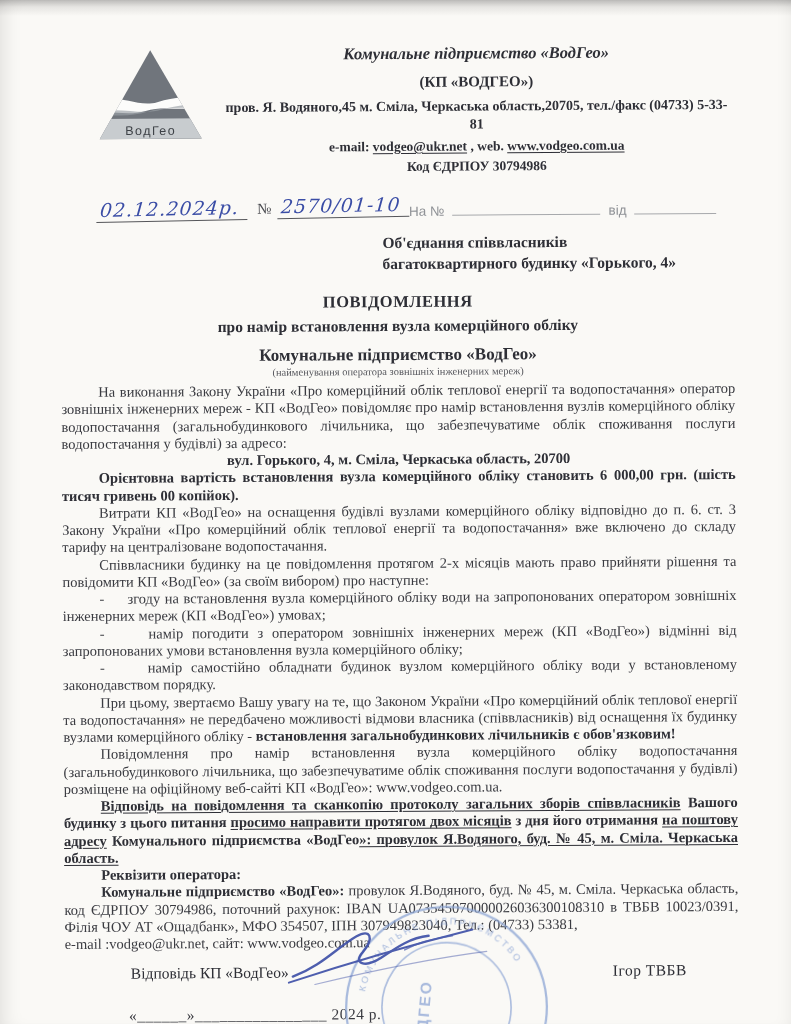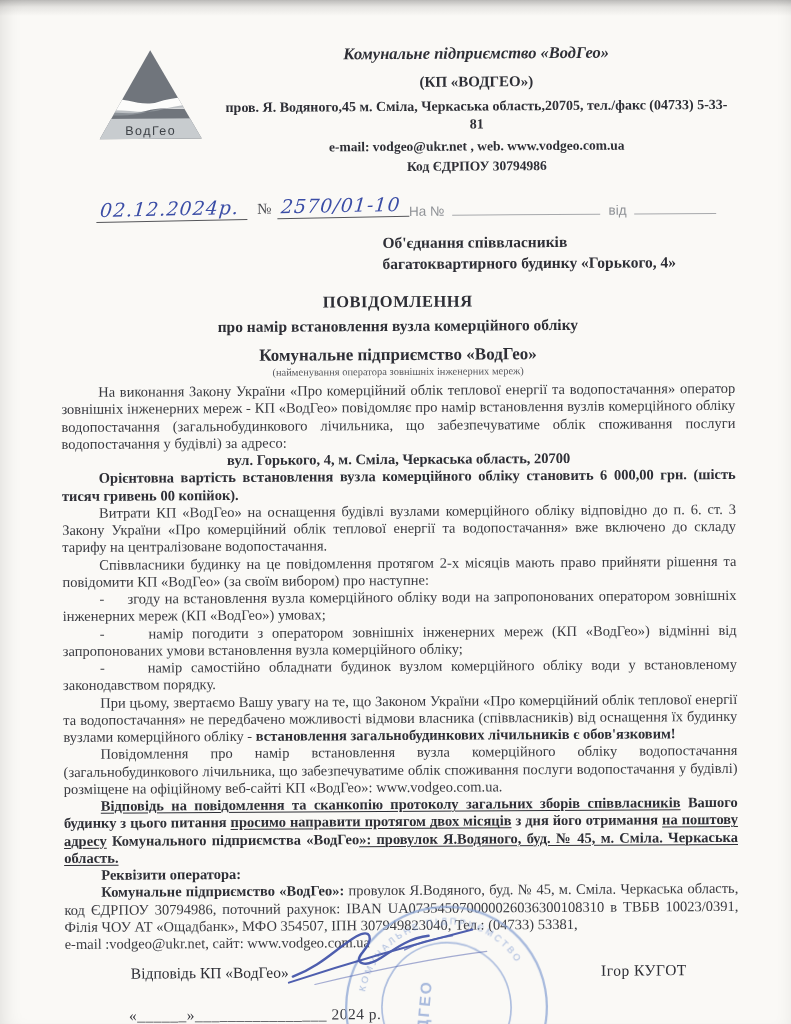--- a/index.html
+++ b/index.html
@@ -17,21 +17,21 @@
   .content{position:relative;padding:44px 55px 0 62px;}
 
   
   .logo{position:absolute;left:100px;top:46px;width:106px;height:94px;}
   .head-text{margin-left:160px;text-align:center;}
   .company-name{font-size:16.5px;font-weight:bold;font-style:italic;color:#2e2f36;line-height:19px;}
   .company-short{font-size:15px;font-weight:bold;color:#2e2f36;margin-top:10px;line-height:19px;}
   .head-addr{font-size:14px;font-weight:bold;color:#2e2f36;margin-top:6px;line-height:18px;}
   .head-email{font-size:13.5px;font-weight:bold;color:#2e2f36;margin-top:4px;line-height:17px;}
   .head-edrpou{font-size:13.5px;font-weight:bold;color:#2e2f36;margin-top:3px;line-height:17px;}
-  .u{text-underline-offset:2px;}
+  .u{text-decoration:underline;text-underline-offset:2px;}
 
   
   .ref-row{display:flex;justify-content:space-between;align-items:flex-end;margin-top:16px;height:28px;}
   .ref-left{margin-left:36px;transform:rotate(-0.8deg);white-space:nowrap;}
   .hw{
     display:inline-block;
     font-family:"DejaVu Serif",serif;font-style:italic;
     color:#3a4da6;font-size:19px;letter-spacing:1px;
     transform:skewX(-6deg);
   }
@@ -133,21 +133,21 @@
         <p class="indent">-&nbsp;&nbsp;&nbsp;&nbsp;&nbsp;намір самостійно обладнати будинок вузлом комерційного обліку води у встановленому законодавством порядку.</p>
         <p class="indent"><span>При цьому, звертаємо Вашу увагу на те, що Законом України «Про комерційний облік теплової енергії та водопостачання» не передбачено можливості відмови власника (співвласників) від оснащення їх будинку вузлами комерційного обліку - </span><span class="b">встановлення загальнобудинкових лічильників є обов'язковим!</span></p>
         <p class="indent">Повідомлення  про  намір  встановлення  вузла  комерційного  обліку  водопостачання (загальнобудинкового  лічильника, що забезпечуватиме облік споживання послуги водопостачання у будівлі) розміщене на офіційному веб-сайті КП «ВодГео»: www.vodgeo.com.ua.</p>
         <p class="indent b"><span class="bu">Відповідь на повідомлення та сканкопію протоколу загальних зборів співвласників</span><span> Вашого будинку з цього питання </span><span class="bu">просимо направити протягом двох місяців</span><span> з дня його отримання </span><span class="bu">на поштову адресу</span><span> Комунального підприємства «ВодГео</span><span class="bu">»: провулок Я.Водяного, буд. № 45, м. Сміла. Черкаська область.</span></p>
         <p class="indent b">Реквізити оператора:</p>
         <p class="indent"><span class="b">Комунальне підприємство «ВодГео»:</span><span> провулок Я.Водяного, буд. № 45, м. Сміла. Черкаська область, код ЄДРПОУ 30794986, поточний рахунок: IBAN UA073545070000026036300108310 в ТВБВ 10023/0391,  Філія ЧОУ АТ «Ощадбанк», МФО 354507, ІПН 307949823040, Тел.: (04733) 53381,</span><br><span>e-mail :vodgeo@ukr.net, сайт: www.vodgeo.com.ua</span></p>
       </div>
 
       <div class="sig-row">
         <span>Відповідь КП «ВодГео»</span>
-        <span class="sig-name">Ігор  КУГОТ</span>
+        <span class="sig-name">Ігор  ТВБВ</span>
       </div>
       <div class="date-row">«______»________________ 2024 р.</div>
 
     </div>
 
     <svg class="overlay stamp-svg" width="215" height="215" viewBox="0 0 210 210">
       <g stroke="#8ea6d5" fill="none" transform="rotate(-10 105 105)">
         <circle cx="105" cy="105" r="98" stroke-width="2.2" opacity=".9"></circle>
         <circle cx="105" cy="105" r="63" stroke-width="1.6" opacity=".85"></circle>
         <defs>

